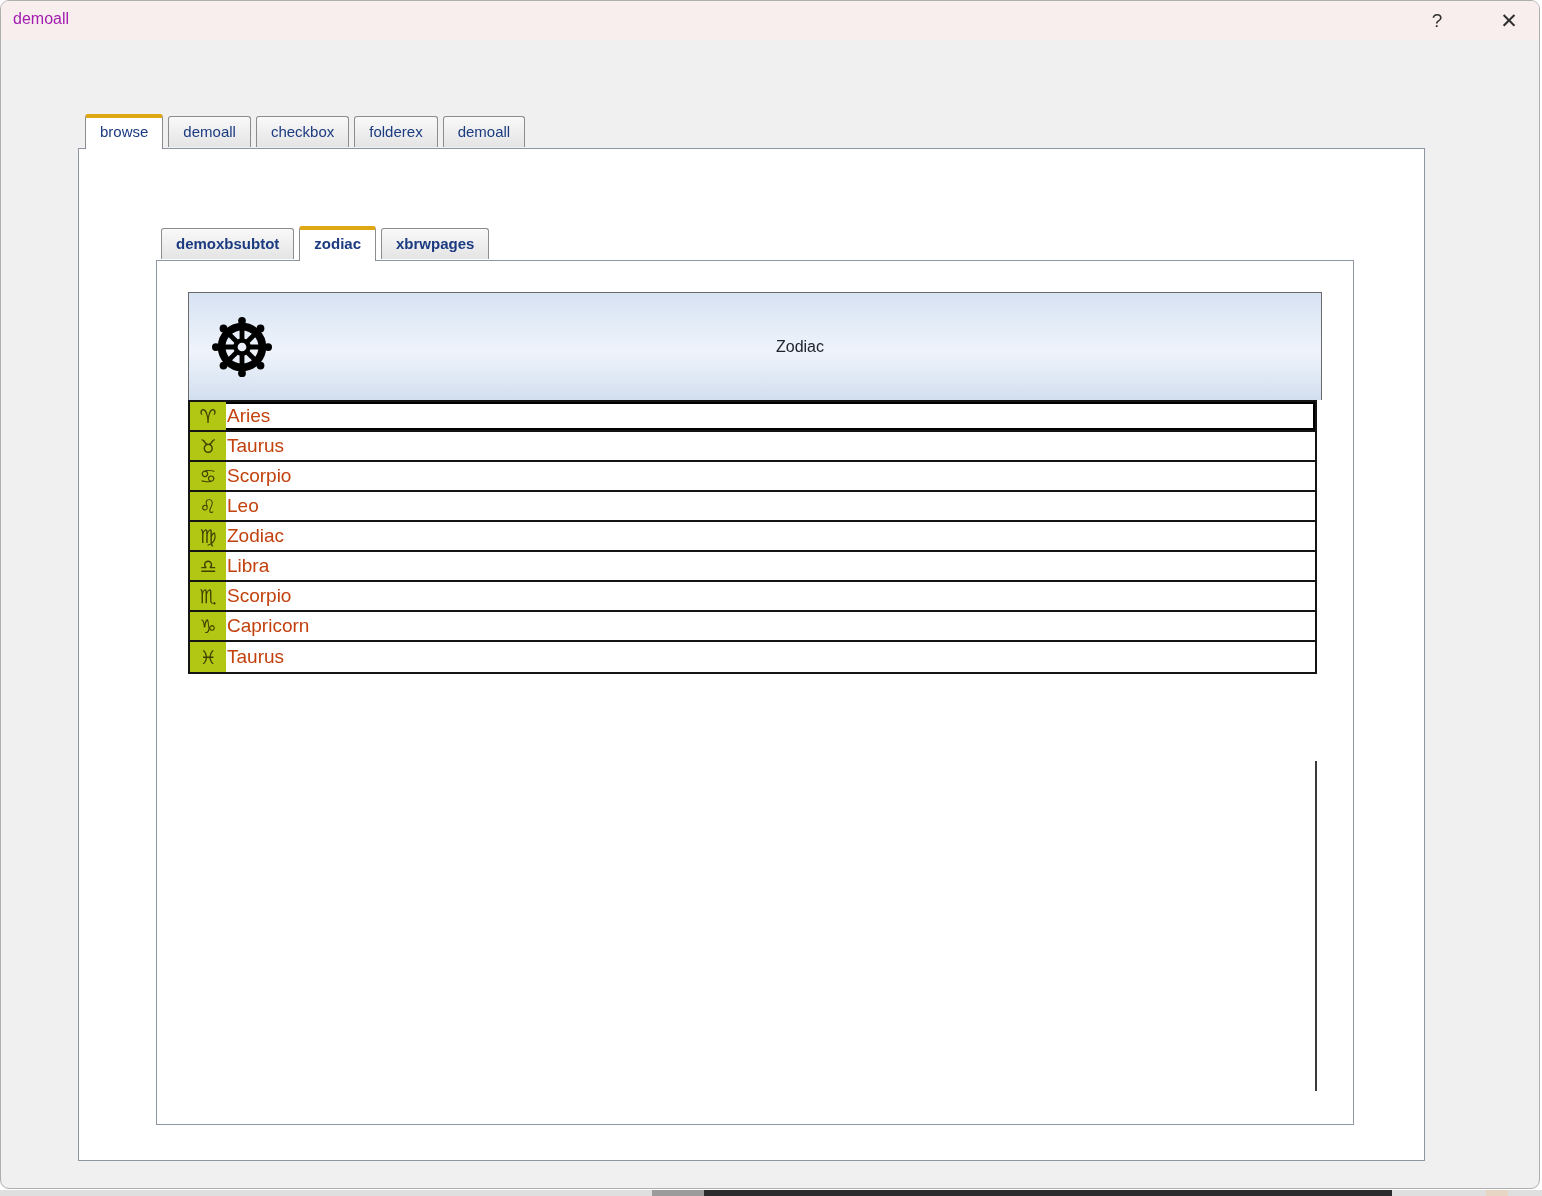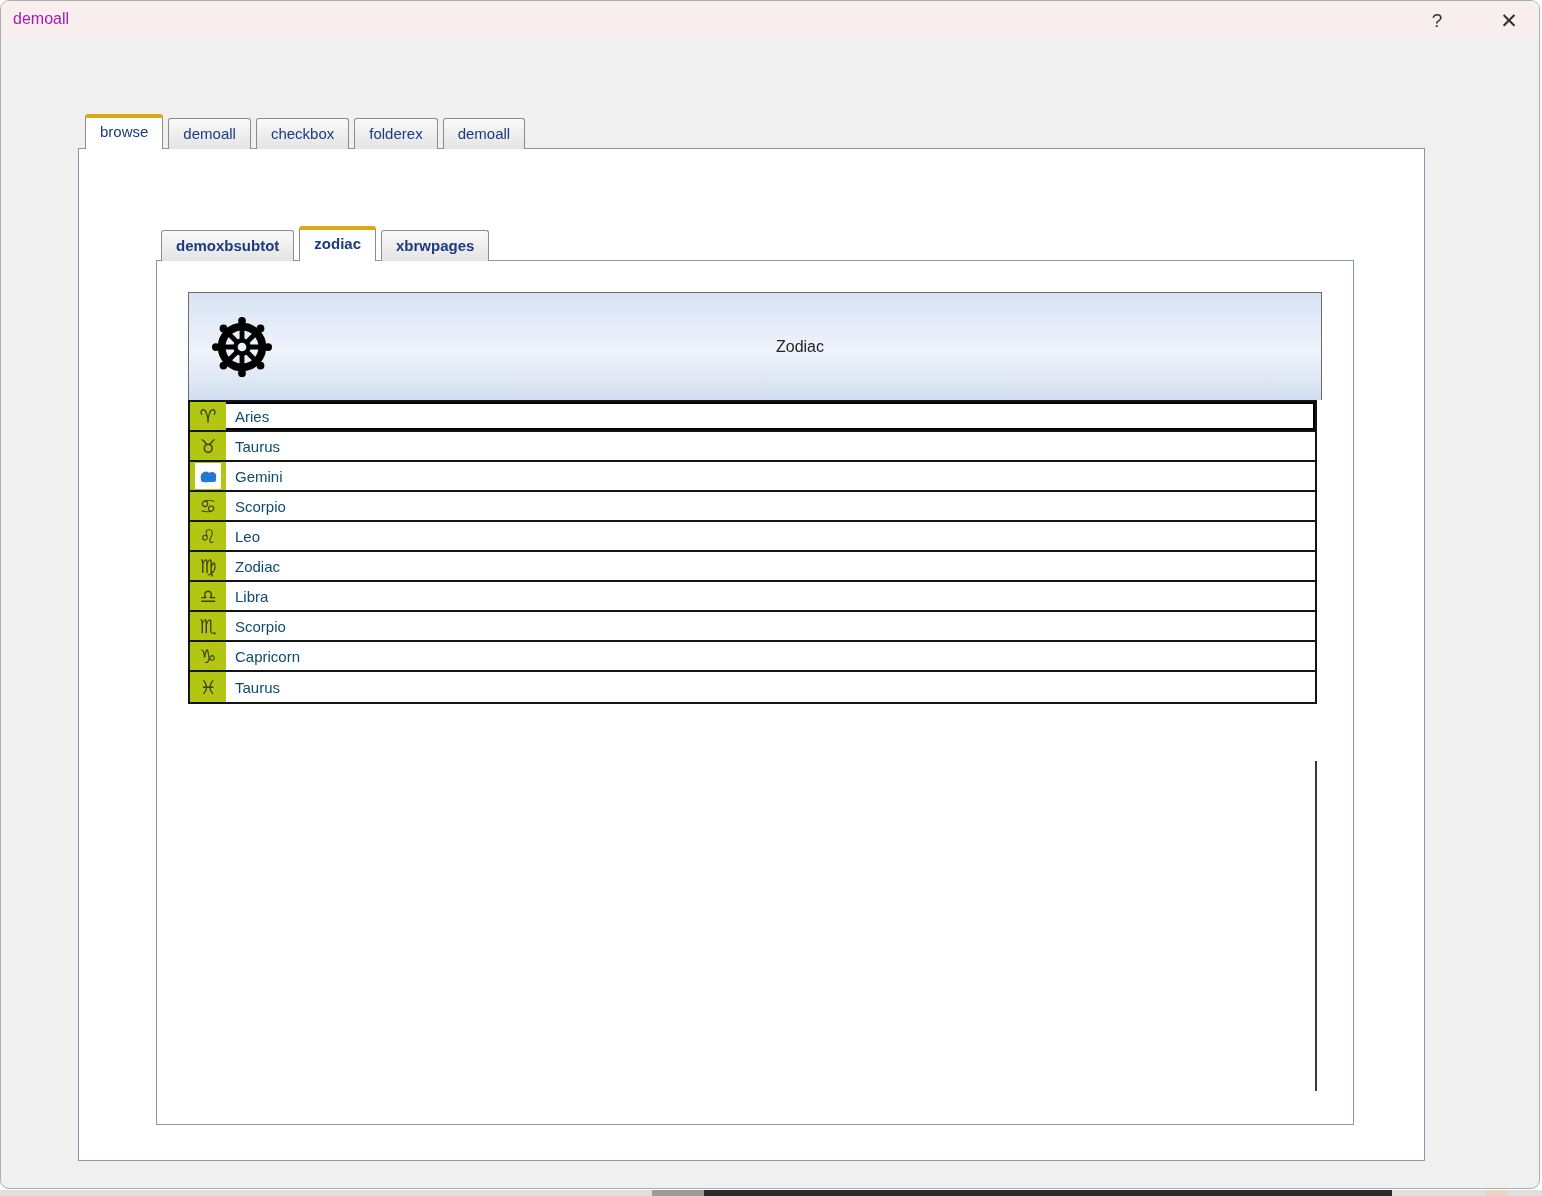--- a/index.html
+++ b/index.html
@@ -8,21 +8,21 @@
   
   .window{left:0;top:0;width:1540px;height:1189px;background:#f0f0f0;
     border:1px solid #aeaeae;border-radius:9px;overflow:hidden;box-sizing:border-box;}
   .titlebar{left:0;top:0;width:100%;height:39px;background:var(--titlebar);}
   .title-text{left:12px;top:9px;font-size:16px;color:#a21caf;}
   .cap-btn{top:6px;width:28px;height:28px;display:flex;align-items:center;justify-content:center;
     font-size:19px;color:#2f2f2f;cursor:default;}
   .help-btn{left:1422px;}
   .close-btn{left:1494px;font-size:21px;}
   
-  .tabrow{display:flex;align-items:flex-end;z-index:5;}
+  .tabrow{display:flex;align-items:center;z-index:5;}
   .tab{margin-right:5px;padding:6px 14px 7px;font-size:15px;color:var(--tabtext);
     background:linear-gradient(#f9f9f9,#e4e4e4);border:1px solid #8c8c8c;border-bottom:none;
     border-radius:3px 3px 0 0;position:relative;cursor:default;white-space:nowrap;}
   .tab.active{background:#fff;border-top:4px solid var(--accent);padding-top:5px;padding-bottom:9px;z-index:6;}
   .tab.active::after{content:"";position:absolute;left:0;right:0;bottom:-2px;height:3px;background:#fff;}
   
   .outer-panel{left:77px;top:147px;width:1347px;height:1013px;background:#fff;
     border:1px solid var(--panelborder);box-sizing:border-box;z-index:1;}
   .inner-panel{left:155px;top:259px;width:1198px;height:865px;background:#fff;
     border:1px solid var(--panelborder);box-sizing:border-box;z-index:2;}
@@ -40,21 +40,21 @@
     border:2px solid var(--rowborder);background:#fff;z-index:3;}
   .row{display:flex;align-items:stretch;height:30px;border-bottom:2px solid var(--rowborder);
     box-sizing:border-box;background:#fff;}
   .row:last-child{border-bottom:none;}
   .row.selected{box-shadow:inset 0 0 0 2px #000;}
   .row-icon{width:36px;flex:0 0 36px;background:var(--iconbg);display:flex;
     align-items:center;justify-content:center;
     font-family:"DejaVu Sans","Liberation Sans",sans-serif;
     font-size:19px;font-weight:bold;color:var(--glyph);}
   .mini{width:26px;height:26px;background:#fff;display:flex;align-items:center;justify-content:center;}
-  .row-label{font-size:15px;color:#0c4a6e;margin-left:9px;align-self:center;}
+  .row-label{font-size:19px;color:#c2410c;margin-left:1px;align-self:center;}
   
   .tail-line{left:1314px;top:760px;width:2px;height:330px;background:#3a3a3c;z-index:3;}
   
   .strip{top:1190px;height:6px;z-index:0;}
   .strip.light{left:0;width:1542px;background:#dfdfdf;}
   .strip.gray{left:652px;width:52px;background:#9b9b9b;}
   .strip.dark{left:704px;width:688px;background:#2b2b2e;}
   .strip.beige{left:1486px;width:22px;background:#e7d6c3;}
 </style>
 </head>
@@ -111,32 +111,20 @@
   <div class="abs rows" id="rows">
       <div class="row selected">
         <span class="row-icon">♈</span>
         <span class="row-label">Aries</span>
       </div>
       <div class="row">
         <span class="row-icon">♉</span>
         <span class="row-label">Taurus</span>
       </div>
       <div class="row">
-        <span class="row-icon">
-          <span class="mini">
-            <svg width="24" height="24" viewBox="0 0 24 24">
-              <circle cx="10" cy="13" r="5.4" fill="#1f7ad4"></circle>
-              <circle cx="16" cy="12.2" r="4.2" fill="#1f7ad4"></circle>
-              <rect x="5" y="12.5" width="15" height="5.5" rx="2.6" fill="#1f7ad4"></rect>
-            </svg>
-          </span>
-        </span>
-        <span class="row-label">Gemini</span>
-      </div>
-      <div class="row">
         <span class="row-icon">♋</span>
         <span class="row-label">Scorpio</span>
       </div>
       <div class="row">
         <span class="row-icon">♌</span>
         <span class="row-label">Leo</span>
       </div>
       <div class="row">
         <span class="row-icon">♍</span>
         <span class="row-label">Zodiac</span>

